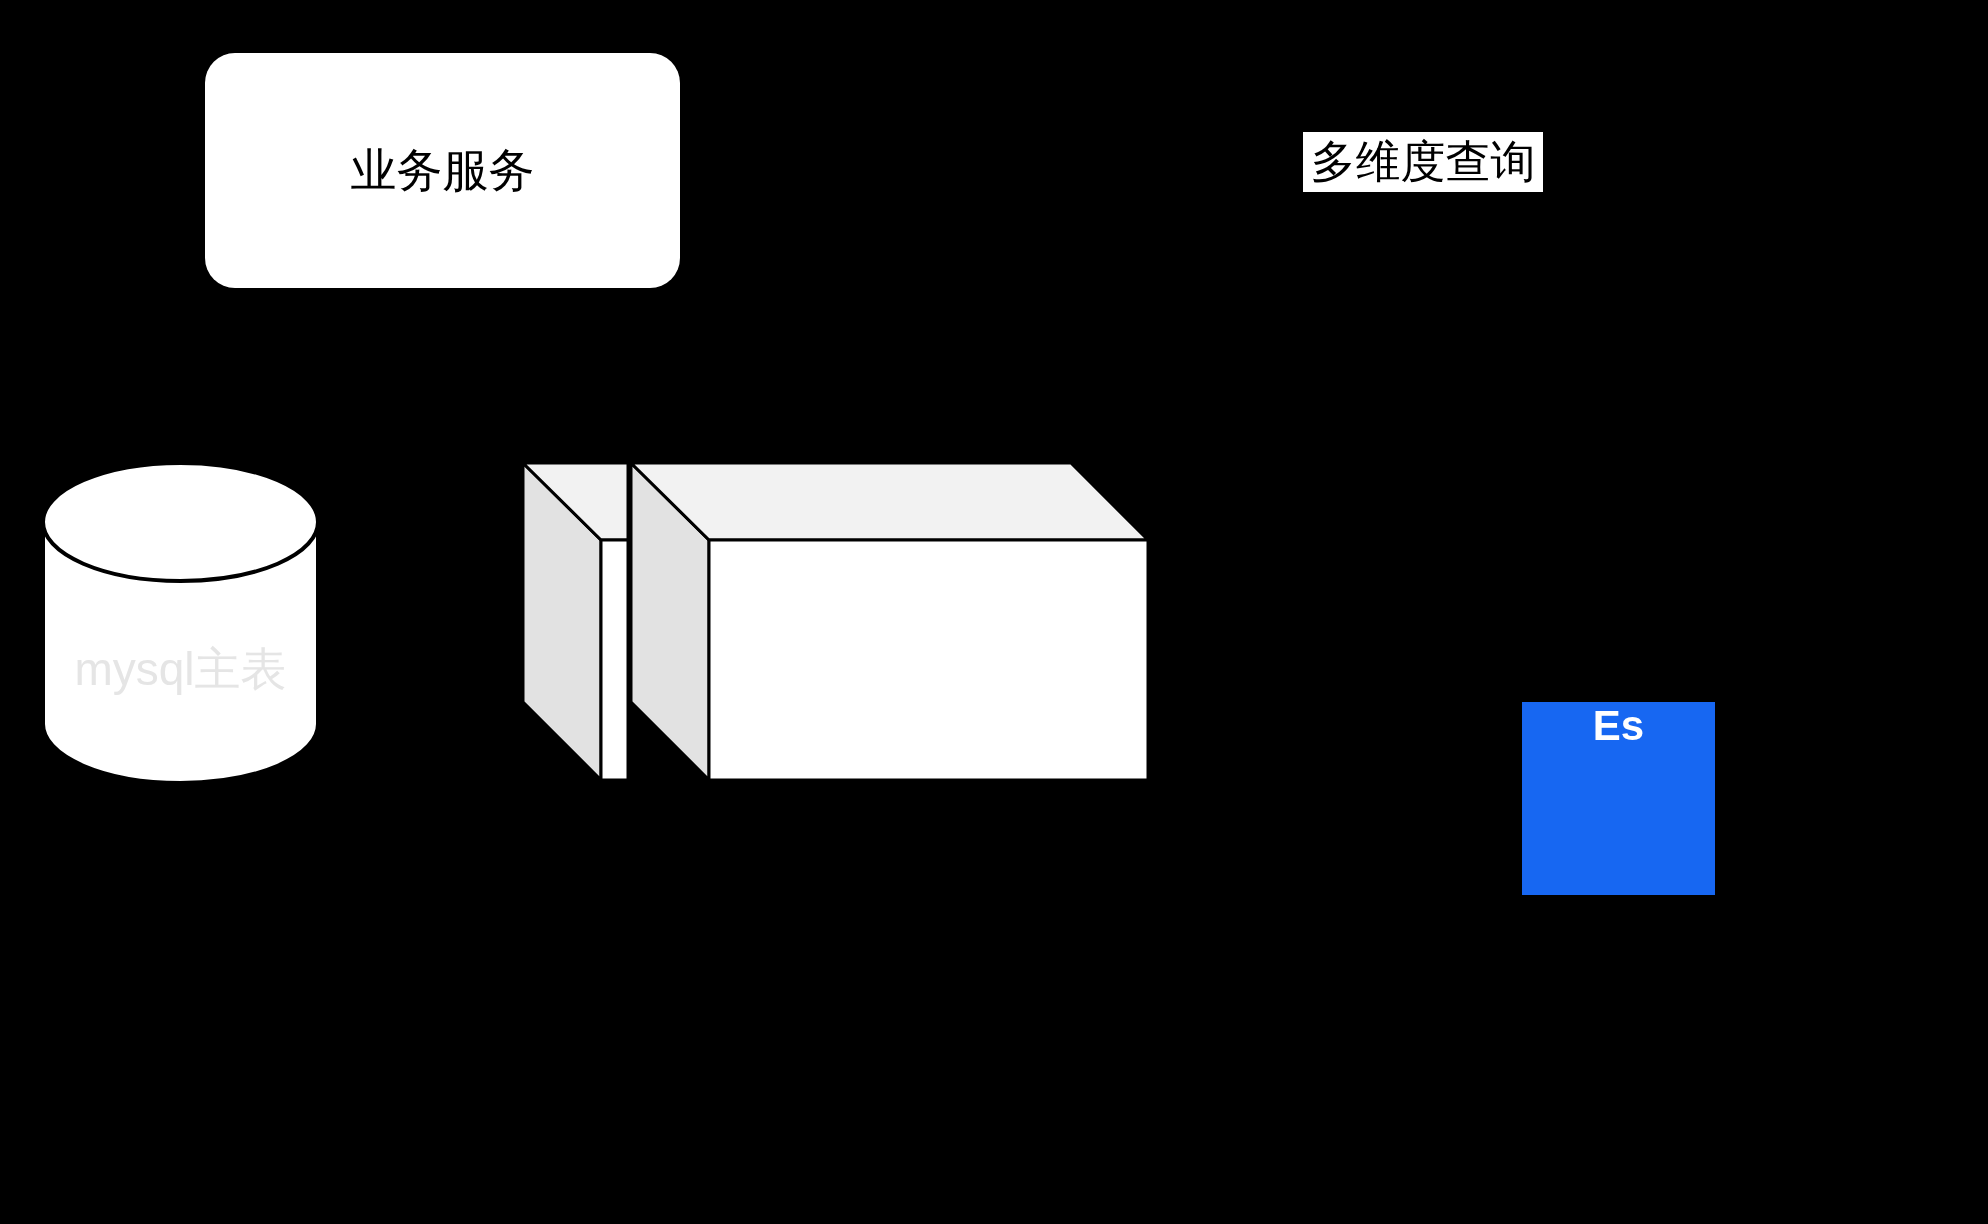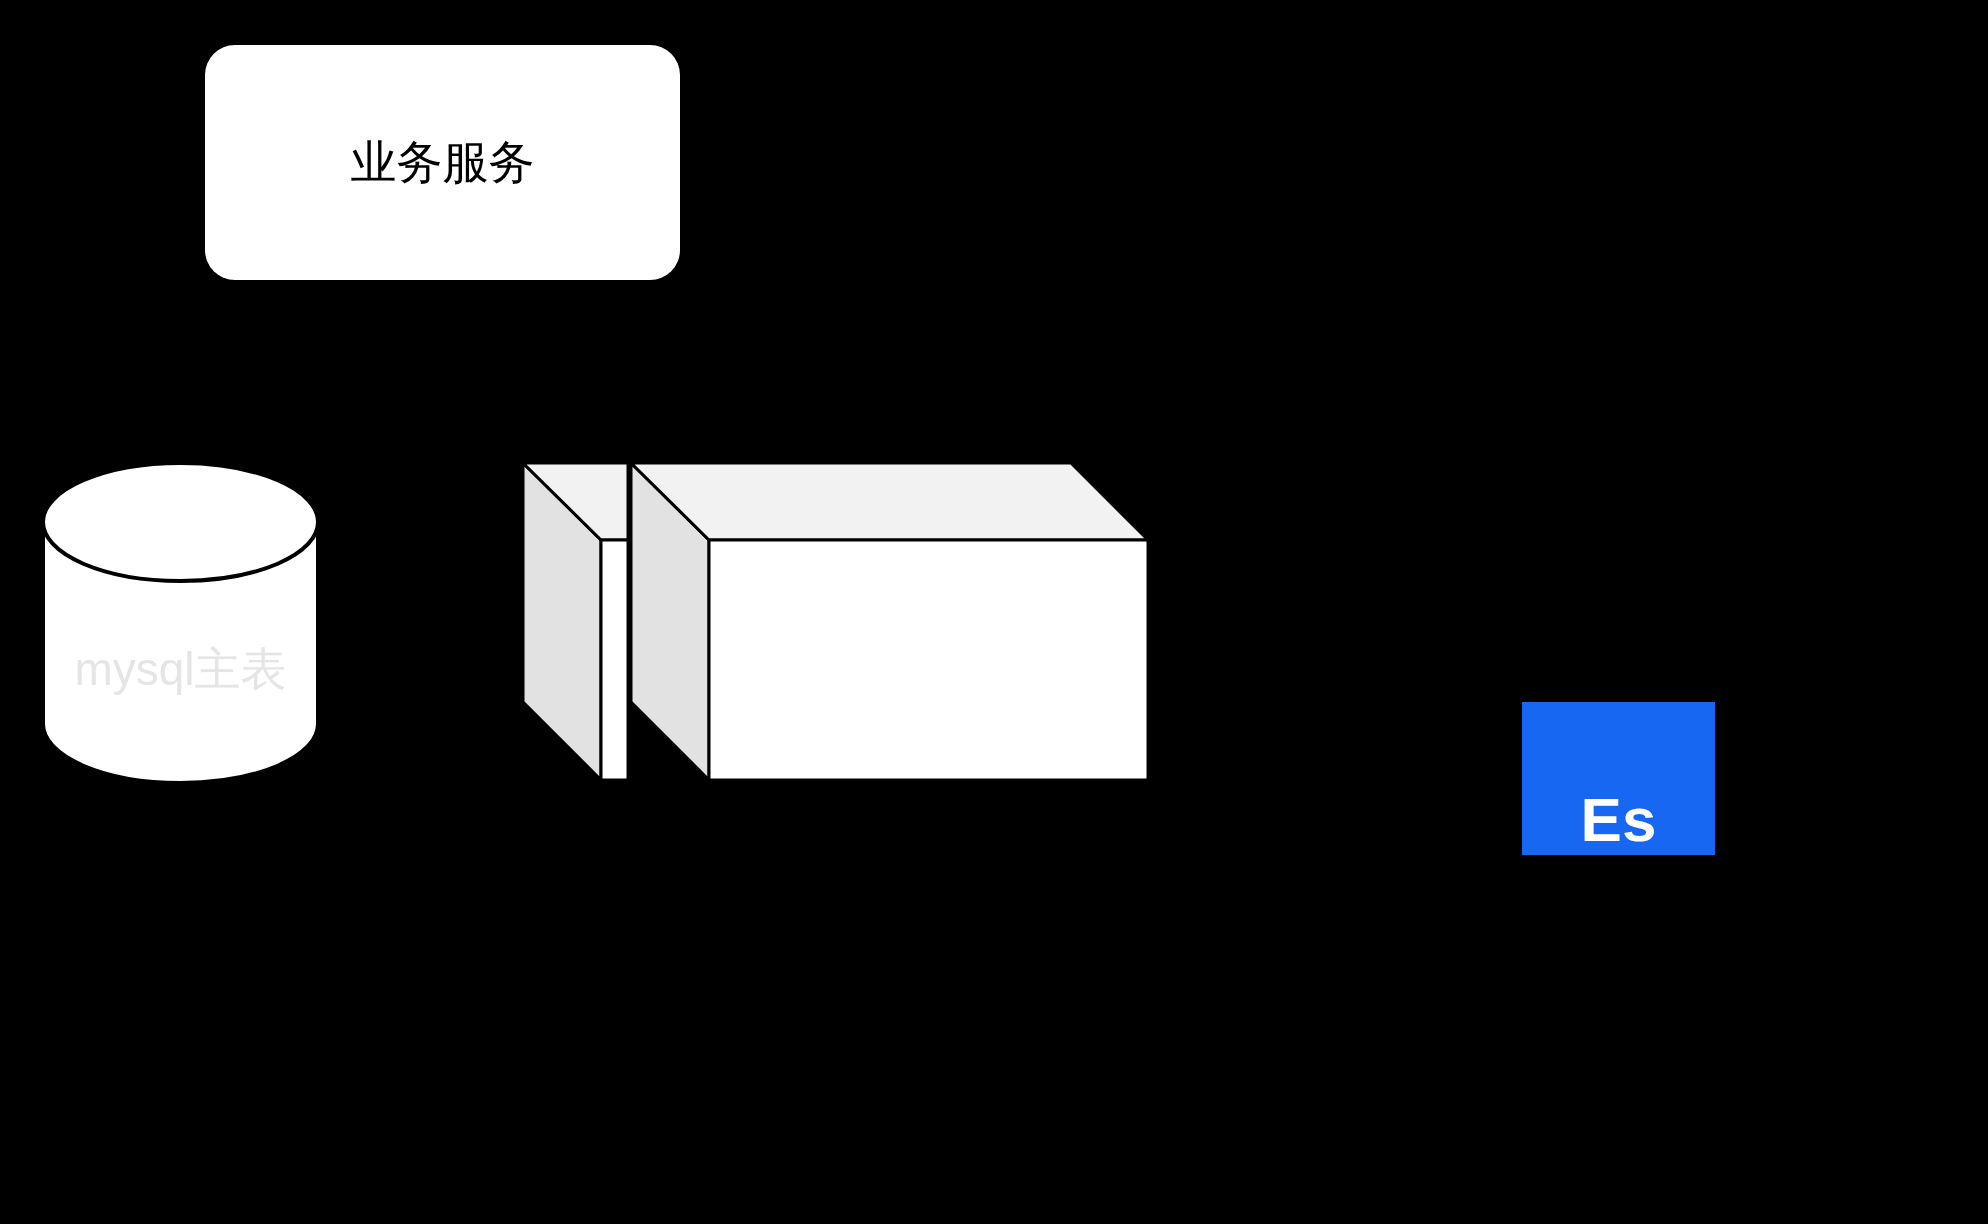--- a/index.html
+++ b/index.html
@@ -64,25 +64,25 @@
     top: 540px;
     width: 439px;
     height: 240px;
     font-size: 50px;
   }
   #es-node {
     position: absolute;
     left: 1522px;
     top: 702px;
     width: 193px;
-    height: 153px;
+    height: 193px;
     display: flex;
-    align-items: flex-end;
+    align-items: flex-start;
     justify-content: center;
-    font-size: 62px;
+    font-size: 42px;
     font-weight: bold;
   }
 </style>
 </head>
 <body>
 
 <div id="canvas" style="background: rgb(0, 0, 0);">
 
   <svg id="shapes-svg" width="1988" height="1224" viewBox="0 0 1988 1224" style="stroke: rgb(0, 0, 0);">
 
@@ -97,24 +97,27 @@
       <polygon points="601,540 628,540 628,780 601,780" style="fill: rgb(255, 255, 255);"></polygon>
     </g>
 
     <g stroke-width="3">
       <polygon points="631,463 709,540 709,780 631,702" style="fill: rgb(226, 226, 226);"></polygon>
       <polygon points="631,463 1071,463 1148,540 709,540" style="fill: rgb(242, 242, 242);"></polygon>
       <polygon points="709,540 1148,540 1148,780 709,780" style="fill: rgb(255, 255, 255);"></polygon>
     </g>
   </svg>
 
-  <div id="business-service-node" style="background: rgb(255, 255, 255);">
+  <div id="business-service-node" style="background: rgb(255, 255, 255); margin-top: 8px;">
     <span style="color: rgb(0, 0, 0);">业务服务</span>
   </div>
 
+  <div id="query-edge-label" style="background: rgb(255, 255, 255);">
+    <span style="color: rgb(0, 0, 0);">多维度查询</span>
+  </div>
 
   <div id="mysql-label" class="node-label" style="color: #e5e5e5;">mysql主表</div>
 
 
   <div id="es-node" style="background: rgb(23, 103, 242);">
     <span style="color: rgb(255, 255, 255);">Es</span>
   </div>
 
 </div>
 

